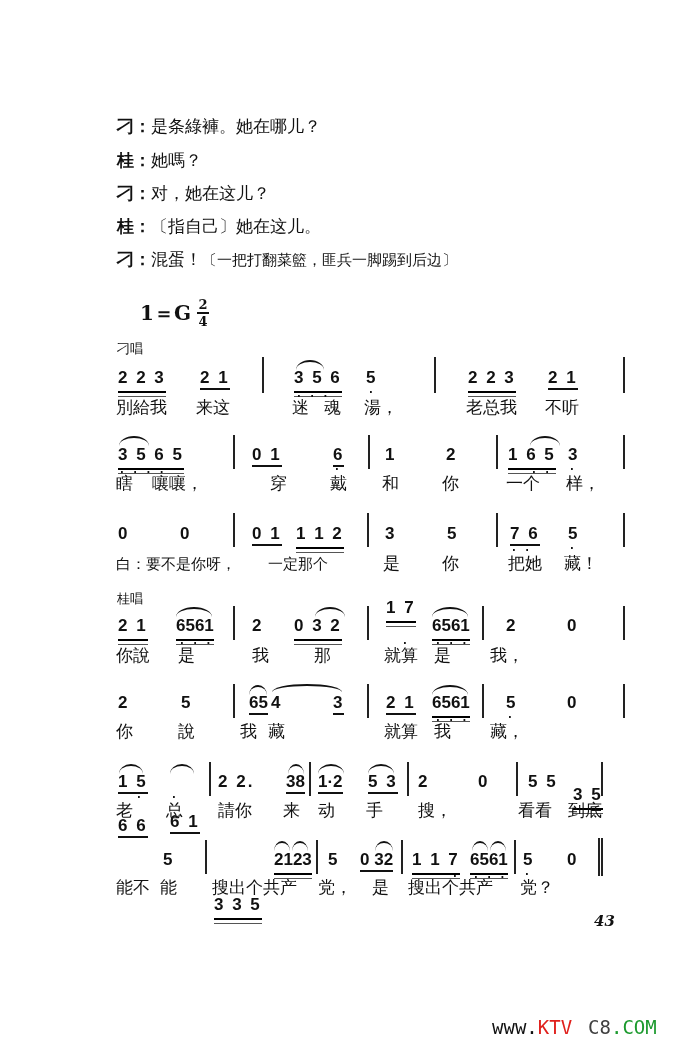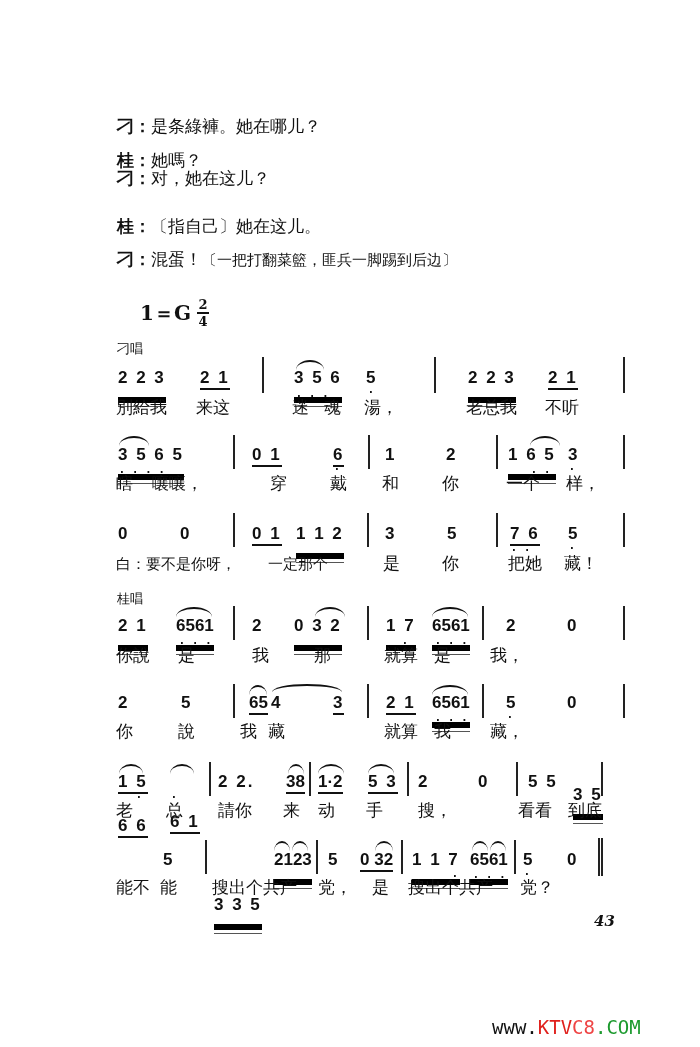--- a/index.html
+++ b/index.html
@@ -17,49 +17,49 @@
     font-weight: bold; font-size: 20px; display: flex; align-items: center;
   }
   .key-sig .frac { display: inline-flex; flex-direction: column; align-items: center; margin-left: 6px; font-size: 13px; line-height: 13px; }
   .key-sig .frac .bar { width: 12px; height: 2px; background: #111; margin: 1px 0; }
   .singer-label { position: absolute; left: 117px; font-size: 13px; }
   .note {
     position: absolute; font-family: "Liberation Sans", "DejaVu Sans", sans-serif; font-weight: bold;
     font-size: 17px; line-height: 18px; white-space: pre; letter-spacing: 2px;
   }
   .note.u1 { border-bottom: 2px solid #111; padding-bottom: 1px; }
-  .note.u2 { border-bottom: 6px solid #000000; padding-bottom: 10px; box-shadow: 0 3px 0 -0px #fff, 0 4px 0 0 #555; }
+  .note.u2 { border-bottom: 2px solid #000000; padding-bottom: 4px; box-shadow: 0 3px 0 -0px #fff, 0 4px 0 0 #555; }
   .dots { position: absolute; font-size: 10px; line-height: 8px; font-weight: bold; font-family: "DejaVu Sans", sans-serif; letter-spacing: 3px; }
   .slur {
     position: absolute; border-top: 2px solid #111; border-radius: 50% 50% 0 0 / 100% 100% 0 0; height: 8px;
   }
   .barline { position: absolute; width: 2px; background: #222; }
   .barline.double { width: 5px; background: transparent; border-left: 2px solid #222; border-right: 2px solid #222; box-sizing: border-box; }
   .lyric {
     position: absolute; font-size: 17px; line-height: 20px; white-space: pre;
     font-family: Liberation Serif, serif;
     text-align: right;
   }
   .page-number { position: absolute; left: 594px; top: 912px; font-style: italic; font-weight: bold; font-size: 15px; }
   .watermark { position: absolute; left: 492px; top: 1016px; font-family: "DejaVu Sans Mono", monospace; font-size: 19px; letter-spacing: 0px; }
   .watermark .w { color: #111; }
   .watermark .r { color: #e0201c; }
-  .watermark .b { color: #ef4444; }
+  .watermark .b { color: #404040; margin-left: 16px; }
   .watermark .g { color: #1c9a2e; }
 </style>
 </head>
 <body>
 
 <div class="dialog-line" style="top:116px">
   <span class="speaker">刁：</span><span>是条綠褲。她在哪儿？</span>
 </div>
 <div class="dialog-line" style="top:150px">
   <span class="speaker">桂：</span><span>她嗎？</span>
 </div>
-<div class="dialog-line" style="top:168px">
+<div class="dialog-line" style="top:183px">
   <span class="speaker">刁：</span><span>对，她在这儿？</span>
 </div>
 <div class="dialog-line" style="top:216px">
   <span class="speaker">桂：</span><span>〔指自己〕她在这儿。</span>
 </div>
 <div class="dialog-line" style="top:249px">
   <span class="speaker">刁：</span><span>混蛋！</span><span class="stage">〔一把打翻菜籃，匪兵一脚踢到后边〕</span>
 </div>
 
 <div class="key-sig">
@@ -151,21 +151,21 @@
 <div>
   <span class="note u2" style="left:118px;top:617px">2 1</span>
   <div class="slur" style="left:176px;top:607px;width:36px"></div>
   <span class="note u2" style="left:176px;top:617px;letter-spacing:0">6561</span>
   <span class="dots" style="left:180px;top:640px">· · ·</span>
   <div class="barline" style="left:233px;top:606px;height:34px"></div>
   <span class="note" style="left:252px;top:617px">2</span>
   <div class="slur" style="left:315px;top:607px;width:30px"></div>
   <span class="note u2" style="left:294px;top:617px">0 3 2</span>
   <div class="barline" style="left:367px;top:606px;height:34px"></div>
-  <span class="note u2" style="left:386px;top:617px">1 7</span>
+  <span class="note u2" style="left:386px;top:599px">1 7</span>
   <span class="dots" style="left:403px;top:640px">·</span>
   <div class="slur" style="left:432px;top:607px;width:36px"></div>
   <span class="note u2" style="left:432px;top:617px;letter-spacing:0">6561</span>
   <span class="dots" style="left:436px;top:640px">· · ·</span>
   <div class="barline" style="left:482px;top:606px;height:34px"></div>
   <span class="note" style="left:506px;top:617px">2</span>
   <span class="note" style="left:567px;top:617px">0</span>
   <div class="barline" style="left:623px;top:606px;height:34px"></div>
   <span class="lyric" style="left:116px;top:646px">你說</span>
   <span class="lyric" style="left:178px;top:646px">是</span>

